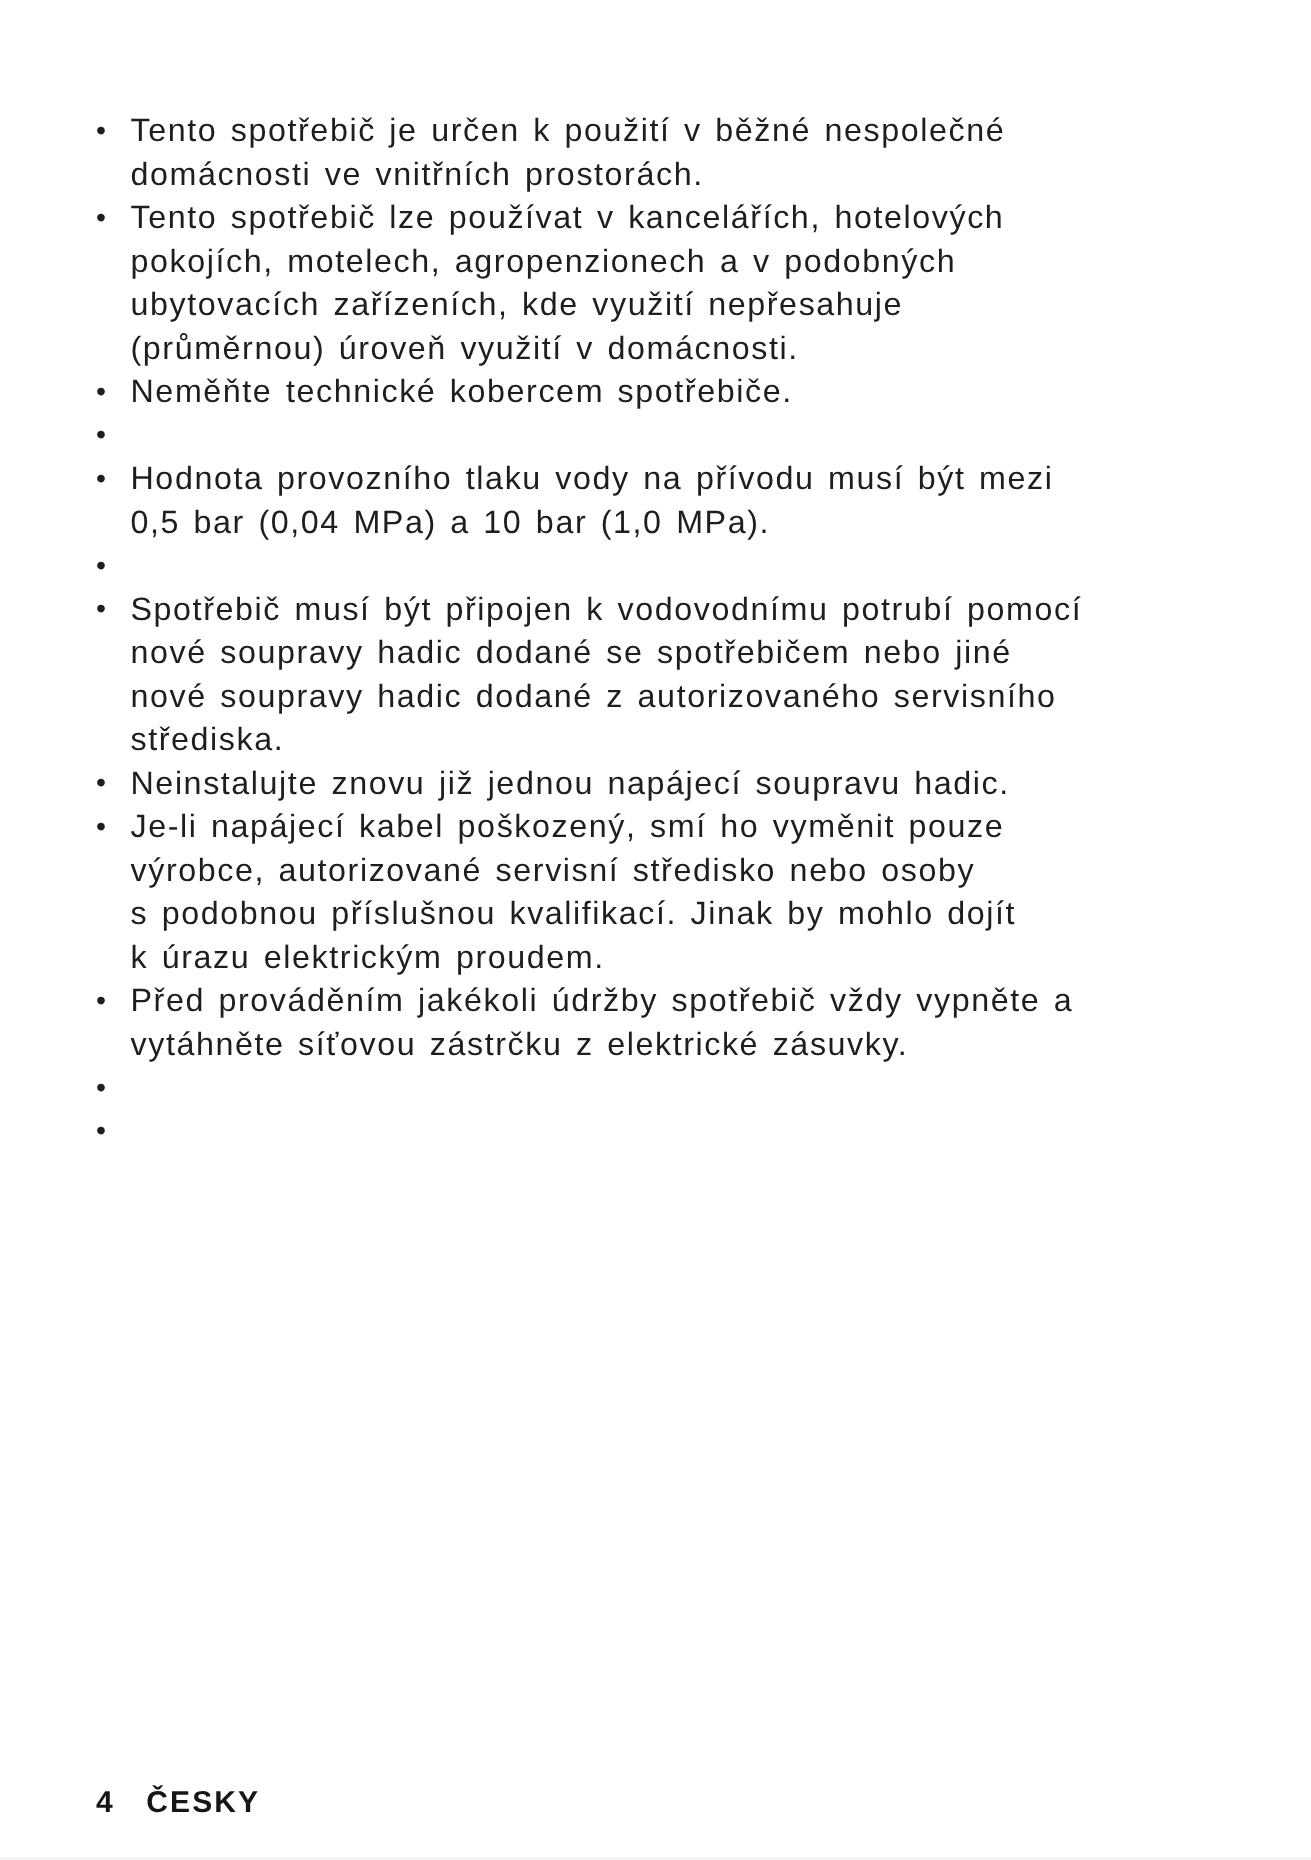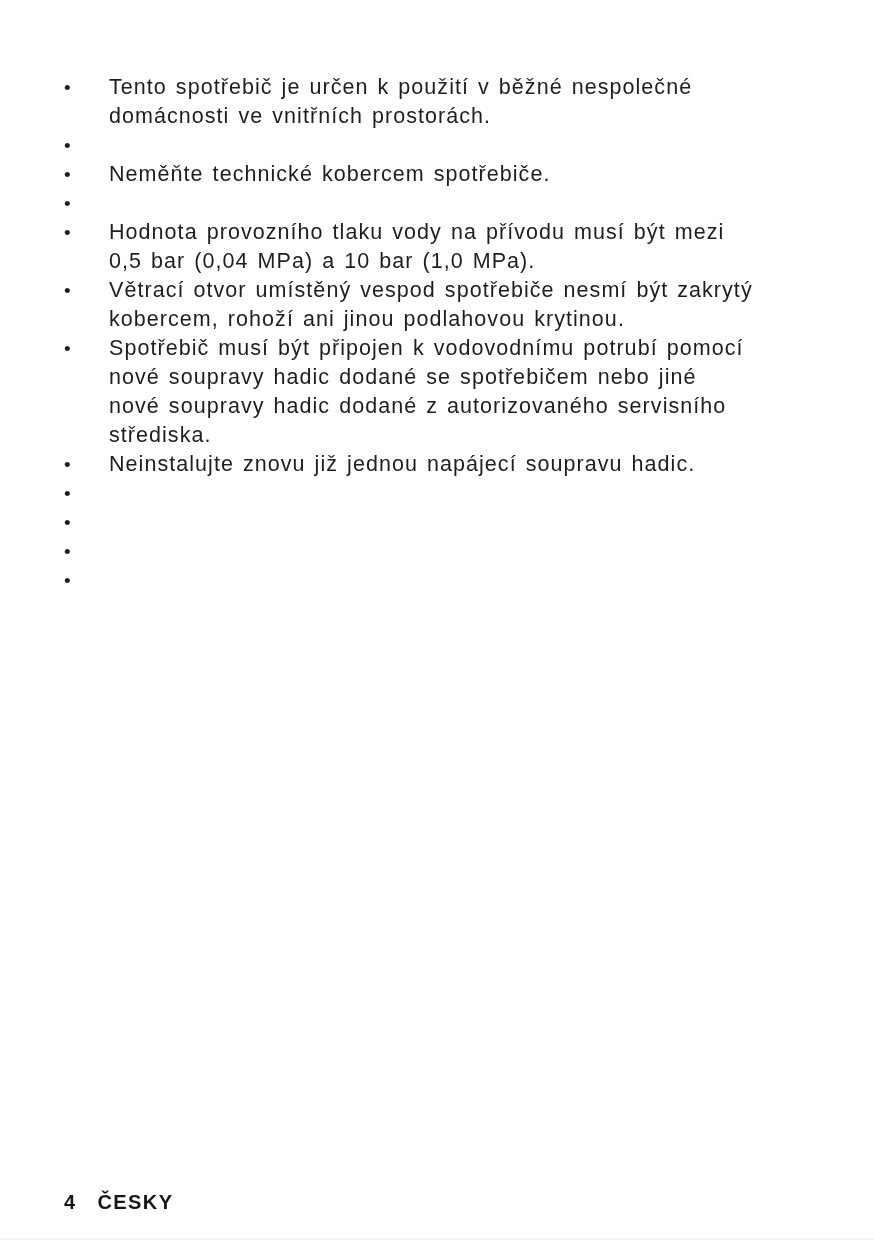--- a/index.html
+++ b/index.html
@@ -33,21 +33,20 @@
     display: flex;
     align-items: flex-start;
   }
   .bullet-marker {
     flex: 0 0 23px;
     font-size: 19px;
     line-height: 29px;
   }
   .bullet-text {
     white-space: pre-line;
-    margin-left: 22px;
   }
   .page-footer {
     position: absolute;
     left: 64px;
     top: 1190px;
     display: flex;
     gap: 21px;
     font-size: 20px;
     line-height: 24px;
     font-weight: bold;
@@ -69,54 +68,62 @@
 <div class="doc-page">
 
   <ul class="bullet-list">
     <li class="bullet-row">
       <span class="bullet-marker">•</span>
       <span class="bullet-text">Tento spotřebič je určen k použití v běžné nespolečné
 domácnosti ve vnitřních prostorách.</span>
     </li>
     <li class="bullet-row">
       <span class="bullet-marker">•</span>
+      <span class="bullet-text">Tento spotřebič lze používat v kancelářích, hotelových
+pokojích, motelech, agropenzionech a v podobných
+ubytovacích zařízeních, kde využití nepřesahuje
+(průměrnou) úroveň využití v domácnosti.</span>
     </li>
     <li class="bullet-row">
       <span class="bullet-marker">•</span>
       <span class="bullet-text">Neměňte technické kobercem spotřebiče.</span>
     </li>
     <li class="bullet-row">
       <span class="bullet-marker">•</span>
     </li>
     <li class="bullet-row">
       <span class="bullet-marker">•</span>
       <span class="bullet-text">Hodnota provozního tlaku vody na přívodu musí být mezi
 0,5 bar (0,04 MPa) a 10 bar (1,0 MPa).</span>
     </li>
     <li class="bullet-row">
       <span class="bullet-marker">•</span>
-      <span class="bullet-text">Větrací otvor umístěný vespod spotřebiče nesmí být zakrytý
-kobercem, rohoží ani jinou podlahovou krytinou.</span>
     </li>
     <li class="bullet-row">
       <span class="bullet-marker">•</span>
       <span class="bullet-text">Spotřebič musí být připojen k vodovodnímu potrubí pomocí
 nové soupravy hadic dodané se spotřebičem nebo jiné
 nové soupravy hadic dodané z autorizovaného servisního
 střediska.</span>
     </li>
     <li class="bullet-row">
       <span class="bullet-marker">•</span>
       <span class="bullet-text">Neinstalujte znovu již jednou napájecí soupravu hadic.</span>
     </li>
     <li class="bullet-row">
       <span class="bullet-marker">•</span>
+      <span class="bullet-text">Je-li napájecí kabel poškozený, smí ho vyměnit pouze
+výrobce, autorizované servisní středisko nebo osoby
+s podobnou příslušnou kvalifikací. Jinak by mohlo dojít
+k úrazu elektrickým proudem.</span>
     </li>
     <li class="bullet-row">
       <span class="bullet-marker">•</span>
+      <span class="bullet-text">Před prováděním jakékoli údržby spotřebič vždy vypněte a
+vytáhněte síťovou zástrčku z elektrické zásuvky.</span>
     </li>
     <li class="bullet-row">
       <span class="bullet-marker">•</span>
     </li>
     <li class="bullet-row">
       <span class="bullet-marker">•</span>
     </li>
   </ul>
 
   <footer class="page-footer">

